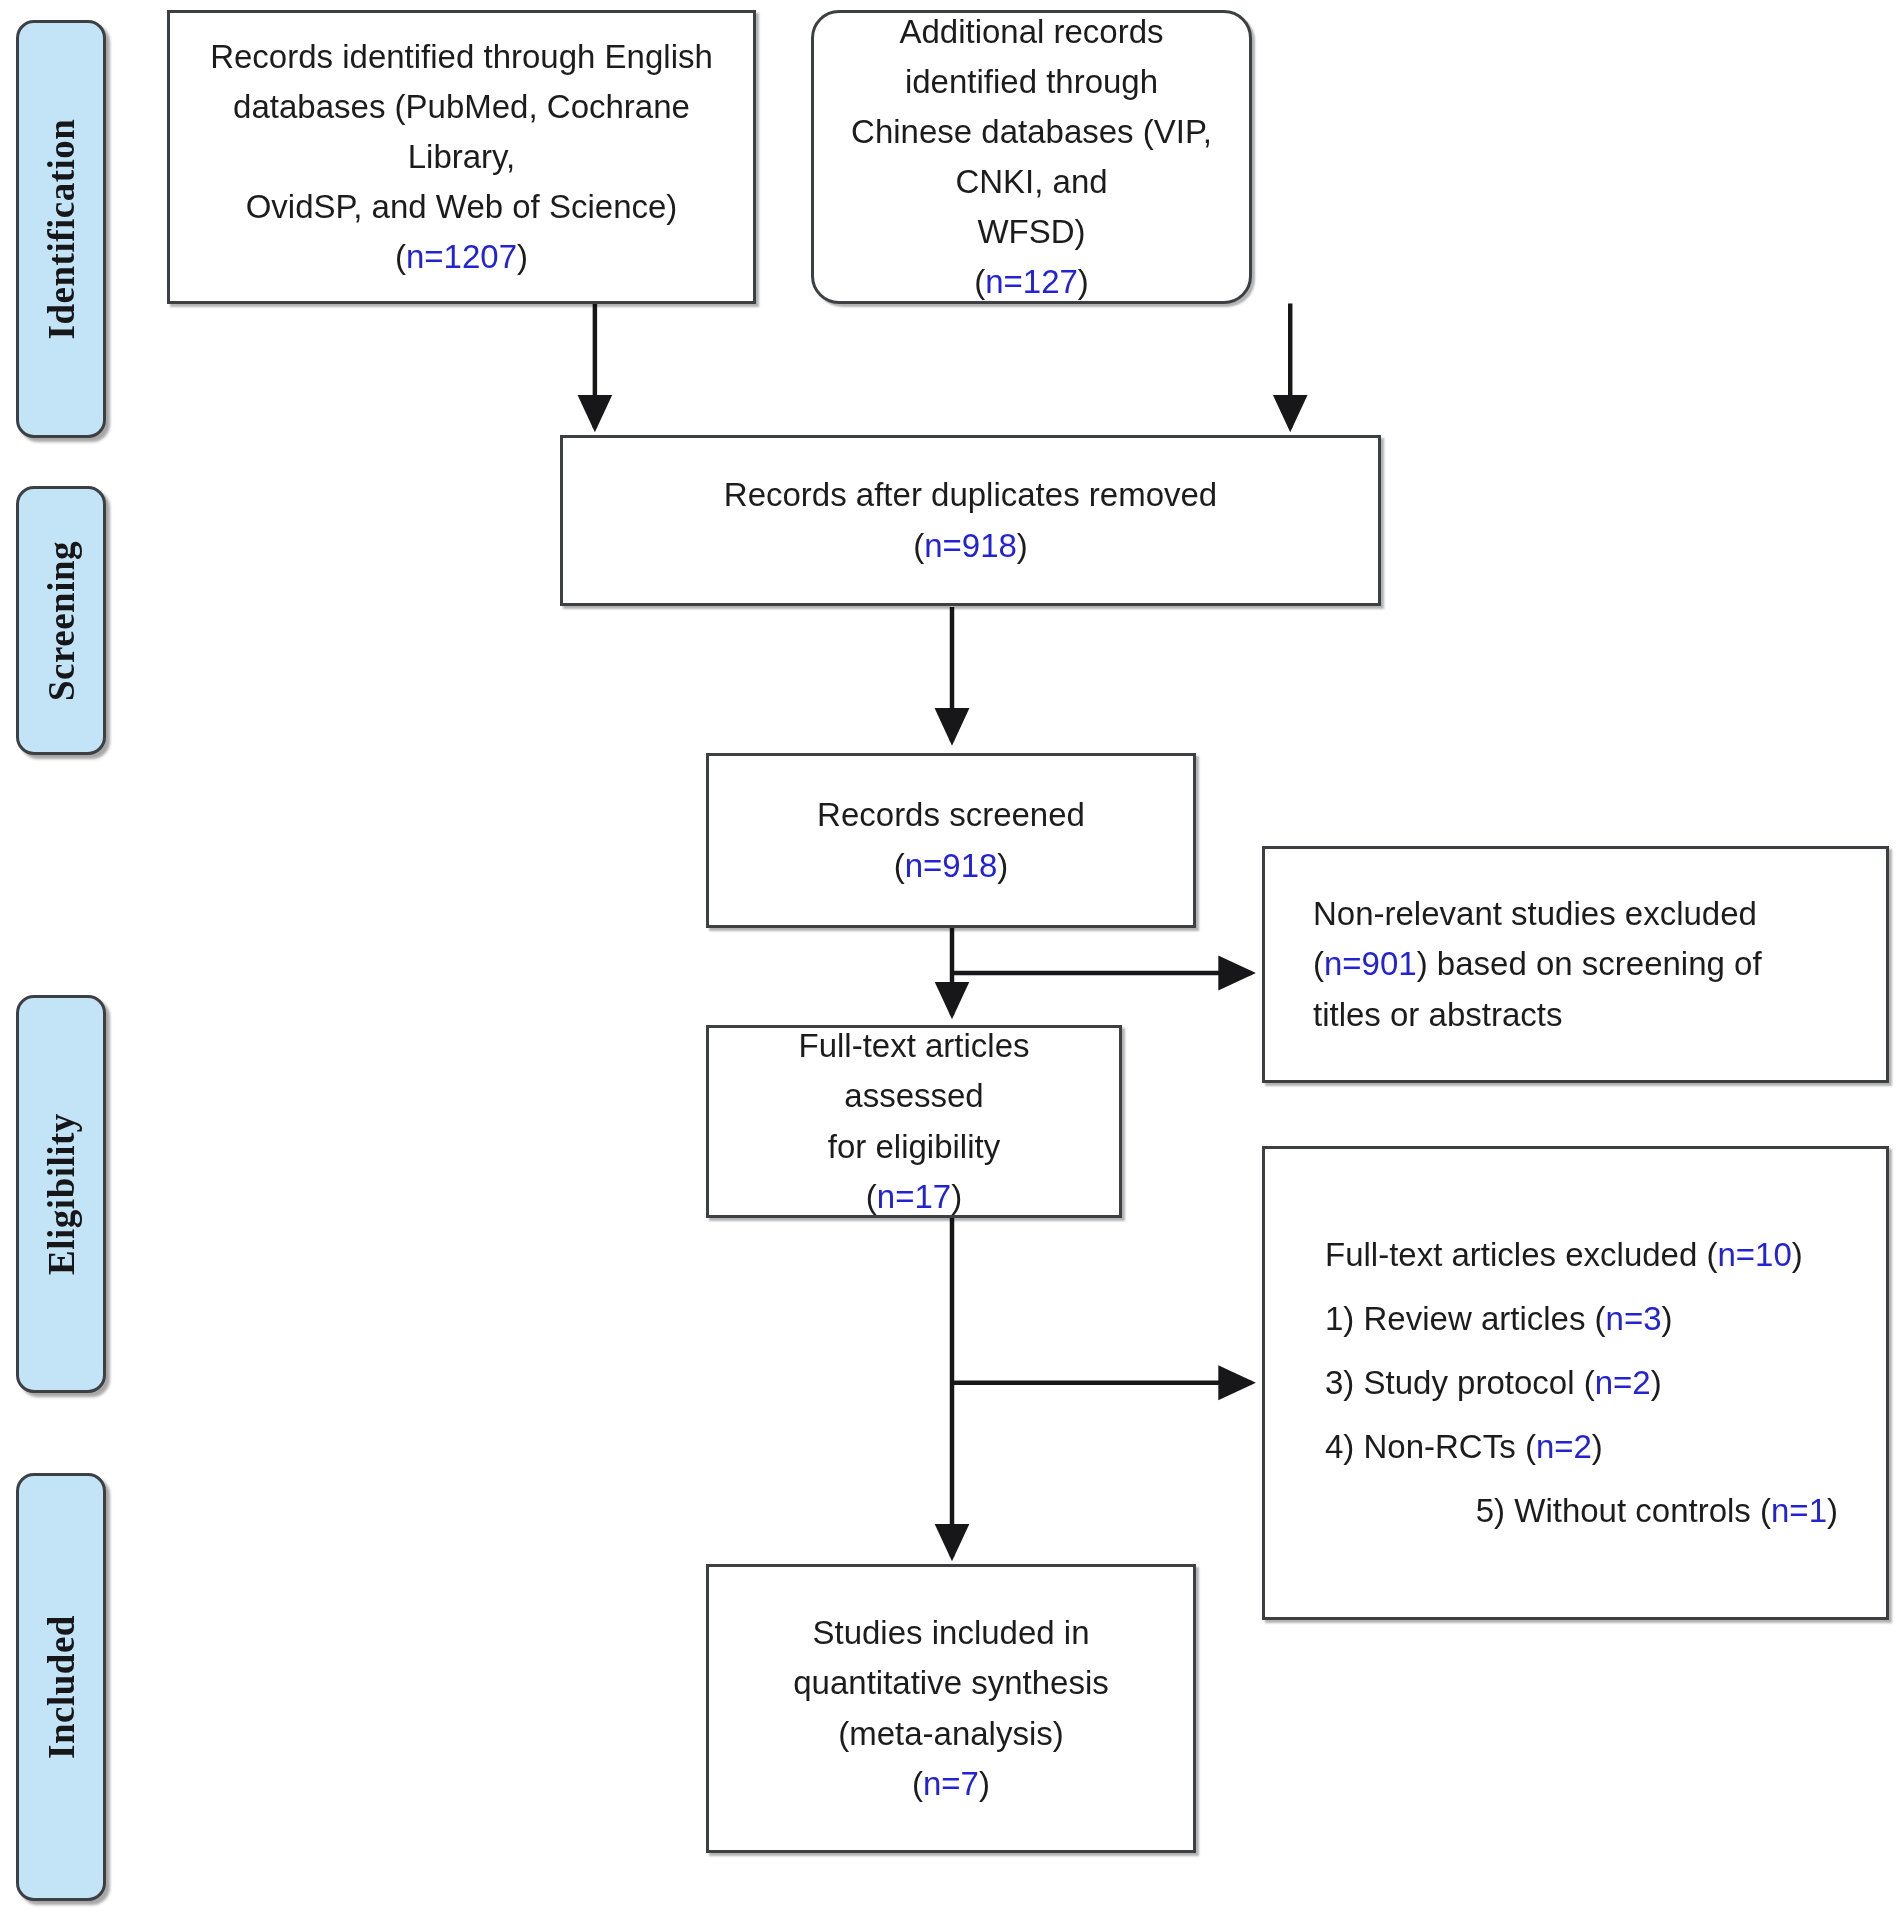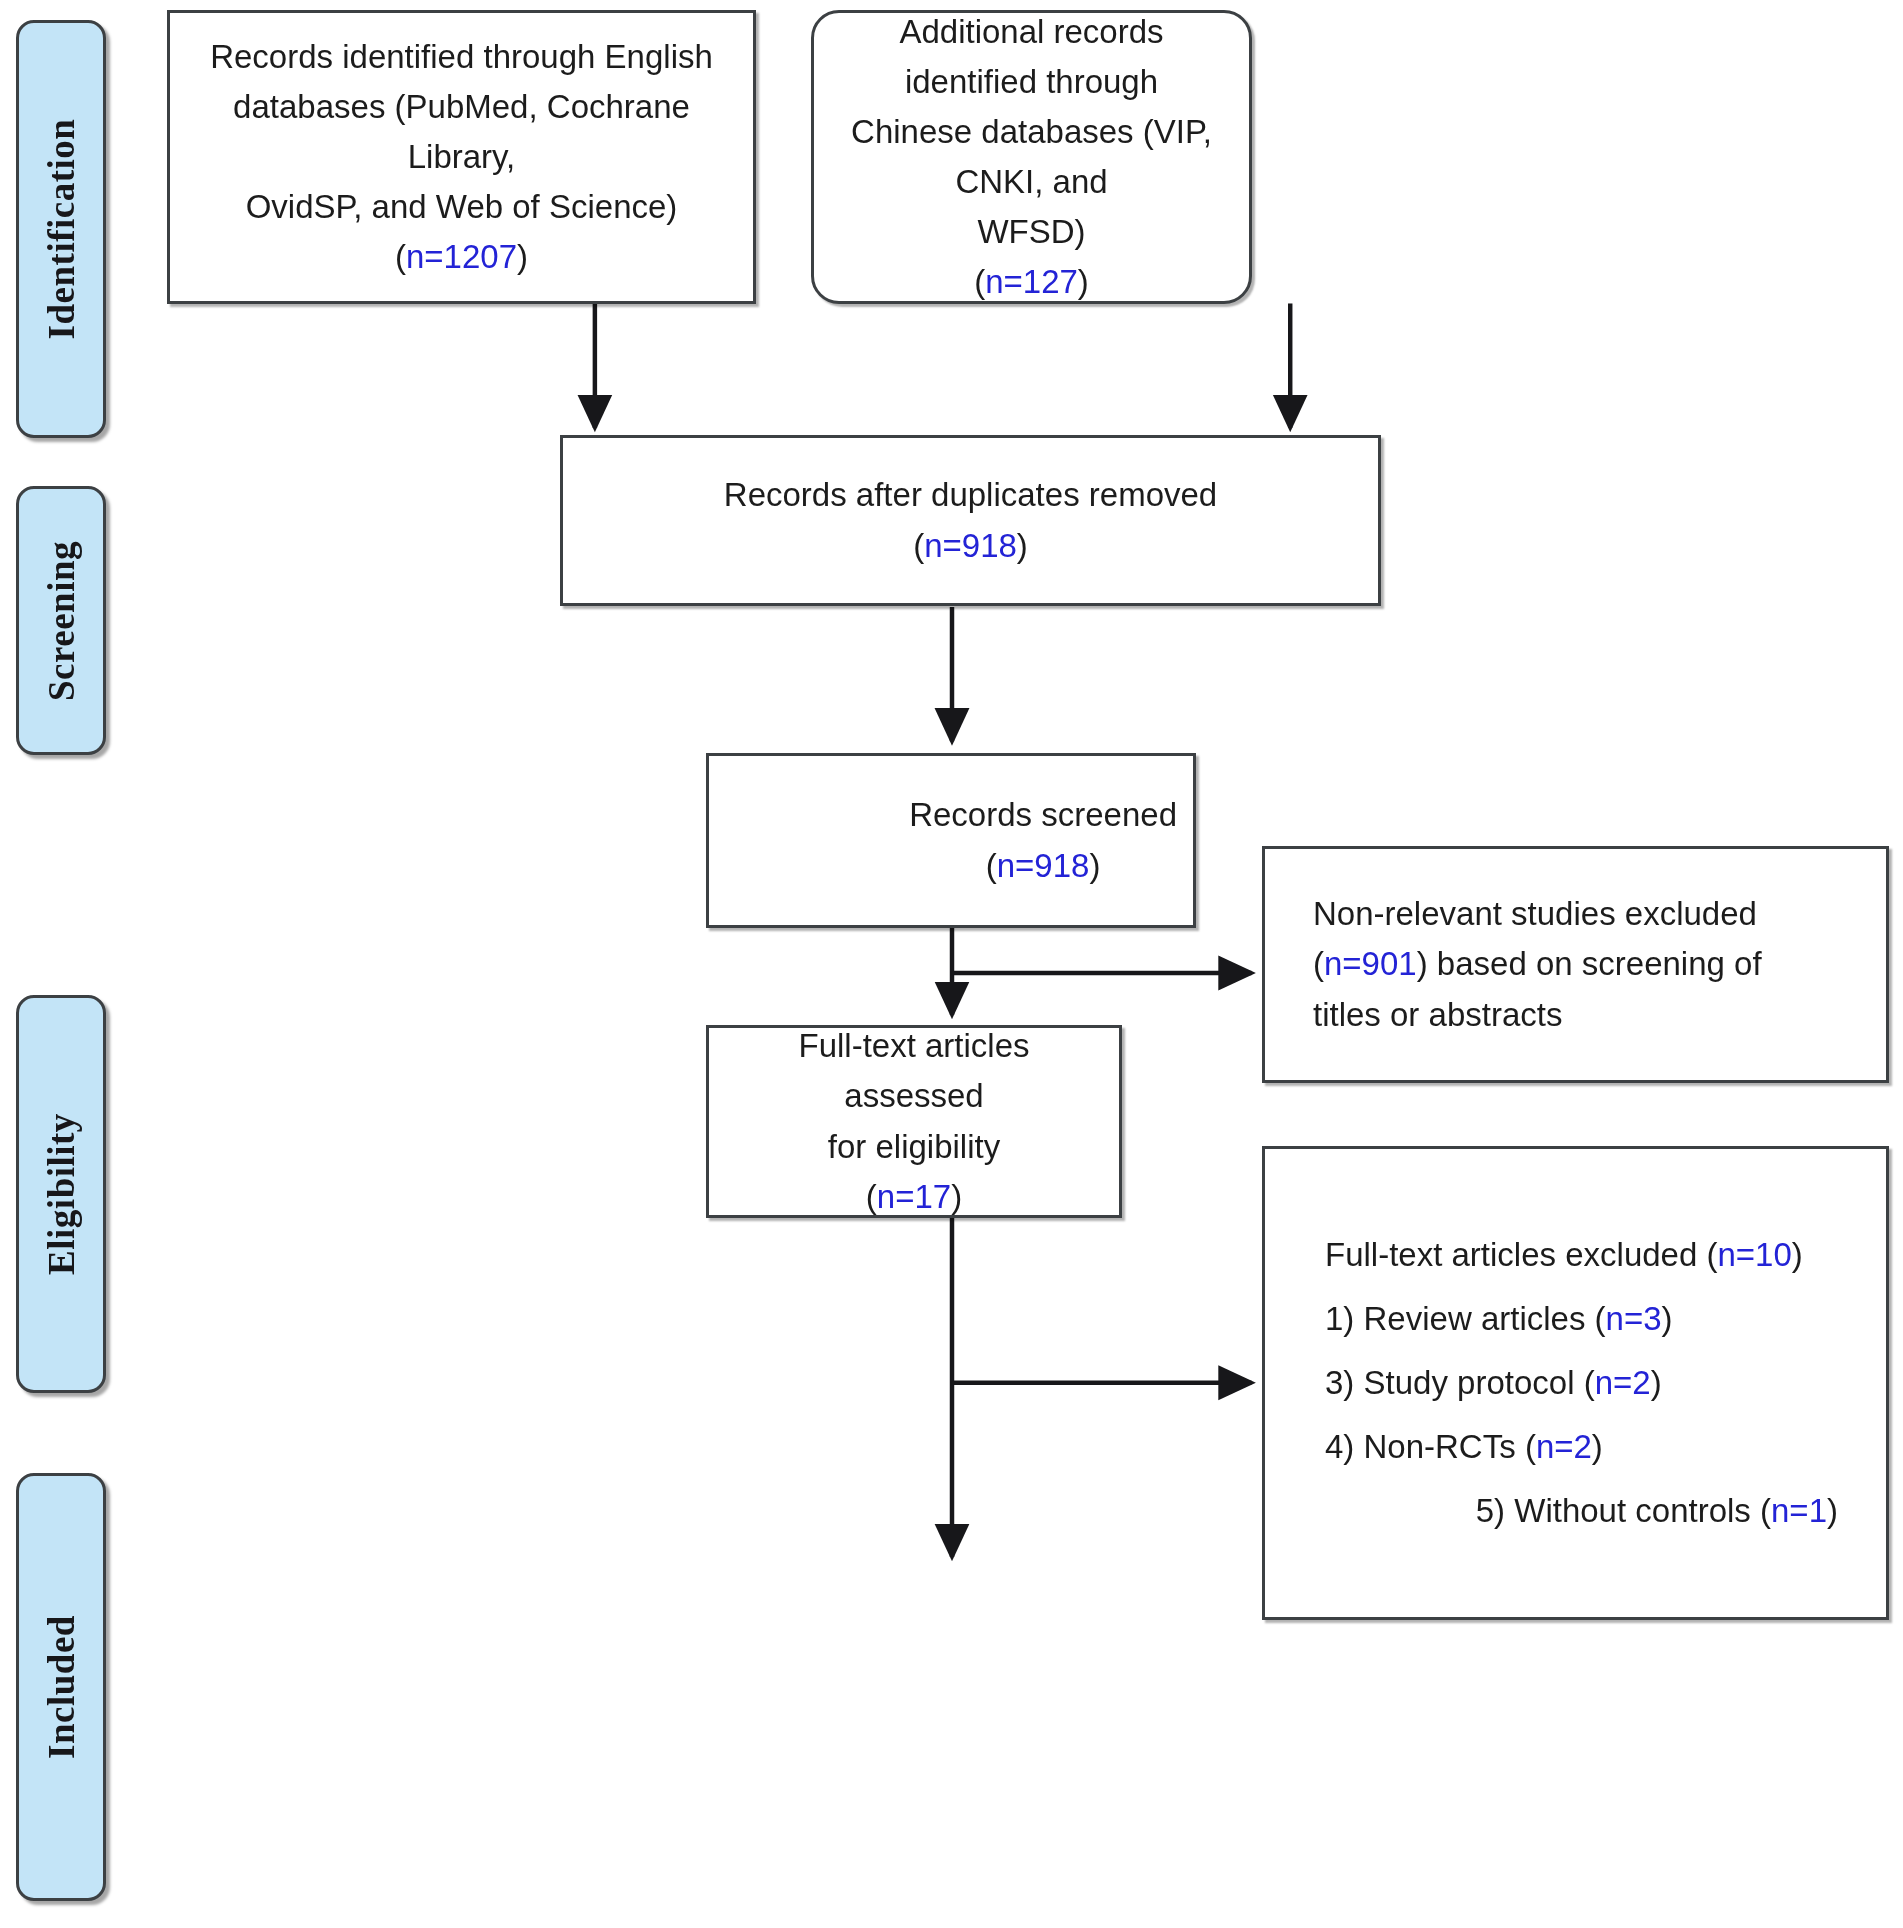--- a/index.html
+++ b/index.html
@@ -136,21 +136,21 @@
     </div>
   </div>
 
   <div class="flow-box" style="left:560px; top:435px; width:821px; height:171px;">
     <div class="box-text">
       <span>Records after duplicates removed</span><br>
       <span><span>(</span><span class="n-value">n=918</span><span>)</span></span>
     </div>
   </div>
 
-  <div class="flow-box" style="left:706px; top:753px; width:490px; height:175px;justify-content:flex-end;">
+  <div class="flow-box" style="left:706px; top:753px; width:490px; height:175px;">
     <div class="box-text">
       <span>Records screened</span><br>
       <span><span>(</span><span class="n-value">n=918</span><span>)</span></span>
     </div>
   </div>
 
   <div class="flow-box align-left" style="left:1262px; top:846px; width:627px; height:237px;">
     <div class="box-text">
       <span>Non-relevant studies excluded</span><br>
       <span><span>(</span><span class="n-value">n=901</span><span>) based on screening of</span></span><br>
@@ -169,15 +169,23 @@
   <div class="flow-box align-left" style="left:1262px; top:1146px; width:627px; height:474px;">
     <div class="box-text">
       <span class="excl-line"><span>Full-text articles excluded </span><span>(</span><span class="n-value">n=10</span><span>)</span></span>
       <span class="excl-line"><span>1) Review articles </span><span>(</span><span class="n-value">n=3</span><span>)</span></span>
       <span class="excl-line"><span>3) Study protocol </span><span>(</span><span class="n-value">n=2</span><span>)</span></span>
       <span class="excl-line"><span>4) Non-RCTs </span><span>(</span><span class="n-value">n=2</span><span>)</span></span>
       <span class="excl-line"><span>5) Without controls </span><span>(</span><span class="n-value">n=1</span><span>)</span></span>
     </div>
   </div>
 
+  <div class="flow-box" style="left:706px; top:1564px; width:490px; height:289px;">
+    <div class="box-text">
+      <span>Studies included in</span><br>
+      <span>quantitative synthesis</span><br>
+      <span>(meta-analysis)</span><br>
+      <span><span>(</span><span class="n-value">n=7</span><span>)</span></span>
+    </div>
+  </div>
 
 </div>
 
 
 </body></html>

